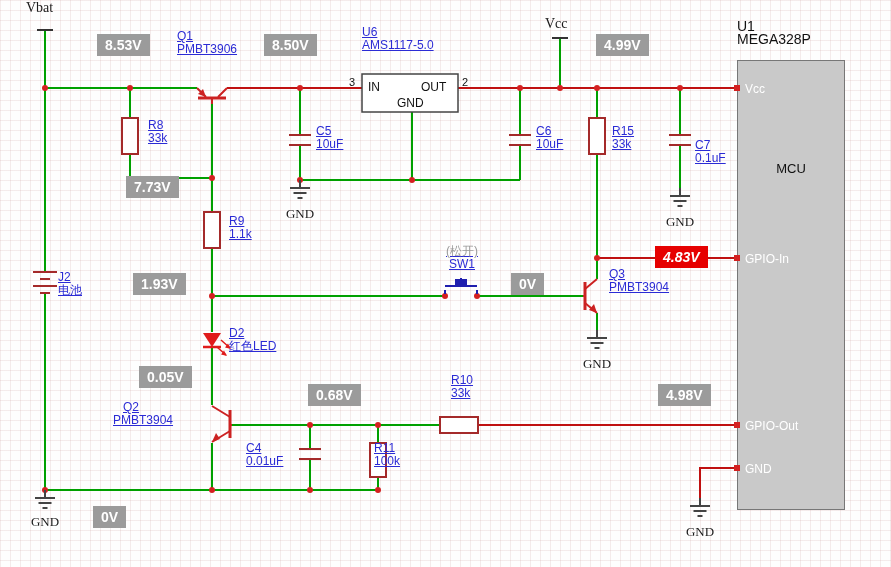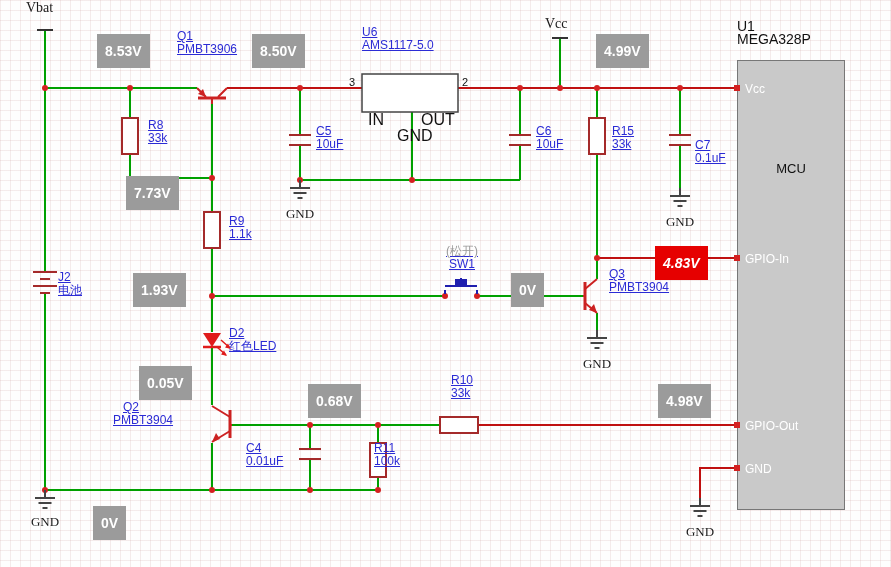--- a/index.html
+++ b/index.html
@@ -3,30 +3,30 @@
 <meta charset="utf-8">
 <style>
   html,body{margin:0;padding:0;background:#fff;font-family:"Liberation Sans",sans-serif;}
   #stage{position:relative;width:891px;height:567px;overflow:hidden;background:#fefefe;
     background-image:linear-gradient(rgba(210,170,170,.22) 1px,transparent 1px),
                      linear-gradient(90deg,rgba(210,170,170,.22) 1px,transparent 1px);
     background-size:10px 10px;}
   .clabel{position:absolute;color:#2b2bd5;font-size:12px;line-height:13px;white-space:nowrap;text-decoration:underline;}
   .clabel .gray{color:#9a9a9a;}
   .badge{position:absolute;background:#9b9b9b;color:#fff;font-weight:bold;font-size:14px;
-         line-height:18px;padding:8px 8px;white-space:nowrap;}
+         line-height:18px;padding:2px 8px;white-space:nowrap;}
   .badge.red{background:#e60000;font-style:italic;}
   .serif{position:absolute;font-family:"Liberation Serif",serif;font-size:14px;color:#1a1a1a;white-space:nowrap;}
   .gndlbl{position:absolute;transform:translateX(-50%);font-family:"Liberation Serif",serif;
           font-size:13px;color:#1a1a1a;}
   .mcu{position:absolute;left:737px;top:60px;width:108px;height:450px;background:#c9c9c9;
        border:1px solid #777;box-sizing:border-box;}
   .mcu-pin{position:absolute;left:7px;color:#fff;font-size:12px;white-space:nowrap;}
   .mcu-core{position:absolute;left:0;right:0;text-align:center;color:#111;font-size:13px;}
-  .u6txt{position:absolute;color:#111;font-size:16px;white-space:nowrap;margin-top:31px;}
+  .u6txt{position:absolute;color:#111;font-size:12px;white-space:nowrap;}
   .pin-num{position:absolute;color:#111;font-size:11px;}
   .blk{position:absolute;color:#111;font-size:14px;line-height:13px;white-space:nowrap;}
   svg{position:absolute;left:0;top:0;}
 </style>
 </head>
 <body>
 
 <div id="stage">
 
   <div class="mcu">
@@ -249,21 +249,21 @@
   <div class="clabel" style="left:374px;top:442px">
     <div>R11</div>
     <div>100k</div>
   </div>
   <div class="clabel" style="left:58px;top:271px">
     <div>J2</div>
     <div>电池</div>
   </div>
 
   <div class="badge" style="left:97px;top:34px">8.53V</div>
-  <div class="badge" style="left:252px;top:34px">8.50V</div>
+  <div class="badge" style="left:264px;top:34px">8.50V</div>
   <div class="badge" style="left:596px;top:34px">4.99V</div>
   <div class="badge" style="left:126px;top:176px">7.73V</div>
   <div class="badge" style="left:133px;top:273px">1.93V</div>
   <div class="badge" style="left:511px;top:273px">0V</div>
   <div class="badge red" style="left:655px;top:246px">4.83V</div>
   <div class="badge" style="left:139px;top:366px">0.05V</div>
   <div class="badge" style="left:308px;top:384px">0.68V</div>
   <div class="badge" style="left:658px;top:384px">4.98V</div>
   <div class="badge" style="left:93px;top:506px">0V</div>
 

